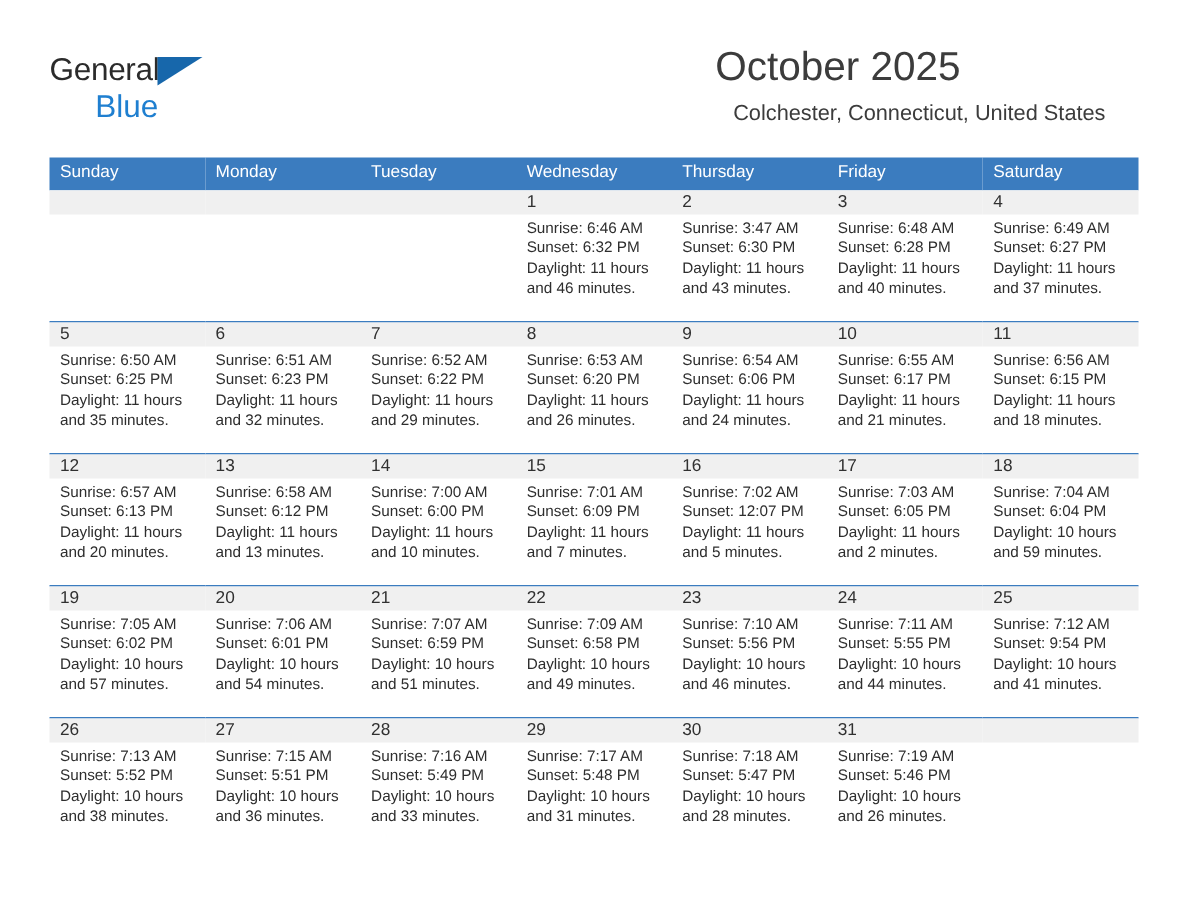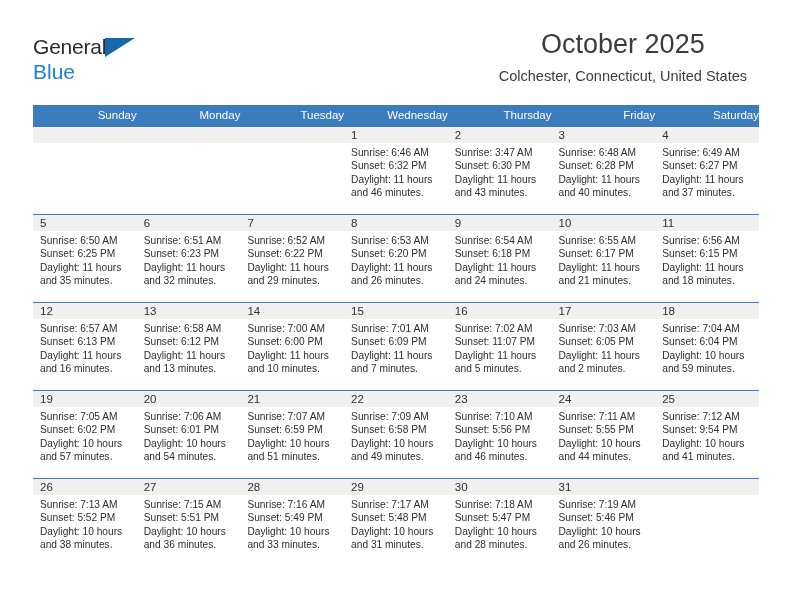--- a/index.html
+++ b/index.html
@@ -51,32 +51,32 @@
     position: absolute;
     left: 72px;
     top: 2px;
     width: 0;
     height: 0;
     border-left: 30px solid #1767ab;
     border-bottom: 19px solid transparent;
   }
   .brand-row2 {
     display: block;
-    text-align: left;
+    text-align: center;
     width: 103px;
     font-size: 21px;
     color: #1f7fd0;
     margin-top: 1px;
   }
 
   .title-wrap {
     position: absolute;
-    right: 0;
+    right: 10px;
     top: 0;
-    text-align: center;
+    text-align: left;
   }
   .cal-title {
     font-size: 27px;
     color: #3c3c3c;
     font-weight: normal;
     margin: 0;
     line-height: 32px;
     white-space: nowrap;
   }
   .cal-subtitle {
@@ -95,21 +95,21 @@
     top: 105px;
     width: 726px;
     border-collapse: collapse;
     table-layout: fixed;
   }
   .cal th {
     background: #3b7cbf;
     color: #ffffff;
     font-size: 11.5px;
     font-weight: normal;
-    text-align: right;
+    text-align: left;
     padding: 4px 0 5px 7px;
     height: 10px;
     line-height: 13px;
   }
   .cal td {
     width: 103.7px;
     vertical-align: top;
     padding: 0;
     border-top: 1px solid #3b7cbf;
     background: #ffffff;
@@ -301,21 +301,21 @@
                 <div>Daylight: 11 hours</div>
                 <div>and 26 minutes.</div>
               </div>
             </div>
           </td>
           <td>
             <div class="cell">
               <div class="daynum-band">9</div>
               <div class="cell-body">
                 <div>Sunrise: 6:54 AM</div>
-                <div>Sunset: 6:18 PM</div>
+                <div>Sunset: 6:06 PM</div>
                 <div>Daylight: 11 hours</div>
                 <div>and 24 minutes.</div>
               </div>
             </div>
           </td>
           <td>
             <div class="cell">
               <div class="daynum-band">10</div>
               <div class="cell-body">
                 <div>Sunrise: 6:55 AM</div>
@@ -338,21 +338,21 @@
           </td>
         </tr>
         <tr class="week">
           <td>
             <div class="cell">
               <div class="daynum-band">12</div>
               <div class="cell-body">
                 <div>Sunrise: 6:57 AM</div>
                 <div>Sunset: 6:13 PM</div>
                 <div>Daylight: 11 hours</div>
-                <div>and 16 minutes.</div>
+                <div>and 20 minutes.</div>
               </div>
             </div>
           </td>
           <td>
             <div class="cell">
               <div class="daynum-band">13</div>
               <div class="cell-body">
                 <div>Sunrise: 6:58 AM</div>
                 <div>Sunset: 6:12 PM</div>
                 <div>Daylight: 11 hours</div>
@@ -380,21 +380,21 @@
                 <div>Daylight: 11 hours</div>
                 <div>and 7 minutes.</div>
               </div>
             </div>
           </td>
           <td>
             <div class="cell">
               <div class="daynum-band">16</div>
               <div class="cell-body">
                 <div>Sunrise: 7:02 AM</div>
-                <div>Sunset: 11:07 PM</div>
+                <div>Sunset: 12:07 PM</div>
                 <div>Daylight: 11 hours</div>
                 <div>and 5 minutes.</div>
               </div>
             </div>
           </td>
           <td>
             <div class="cell">
               <div class="daynum-band">17</div>
               <div class="cell-body">
                 <div>Sunrise: 7:03 AM</div>

